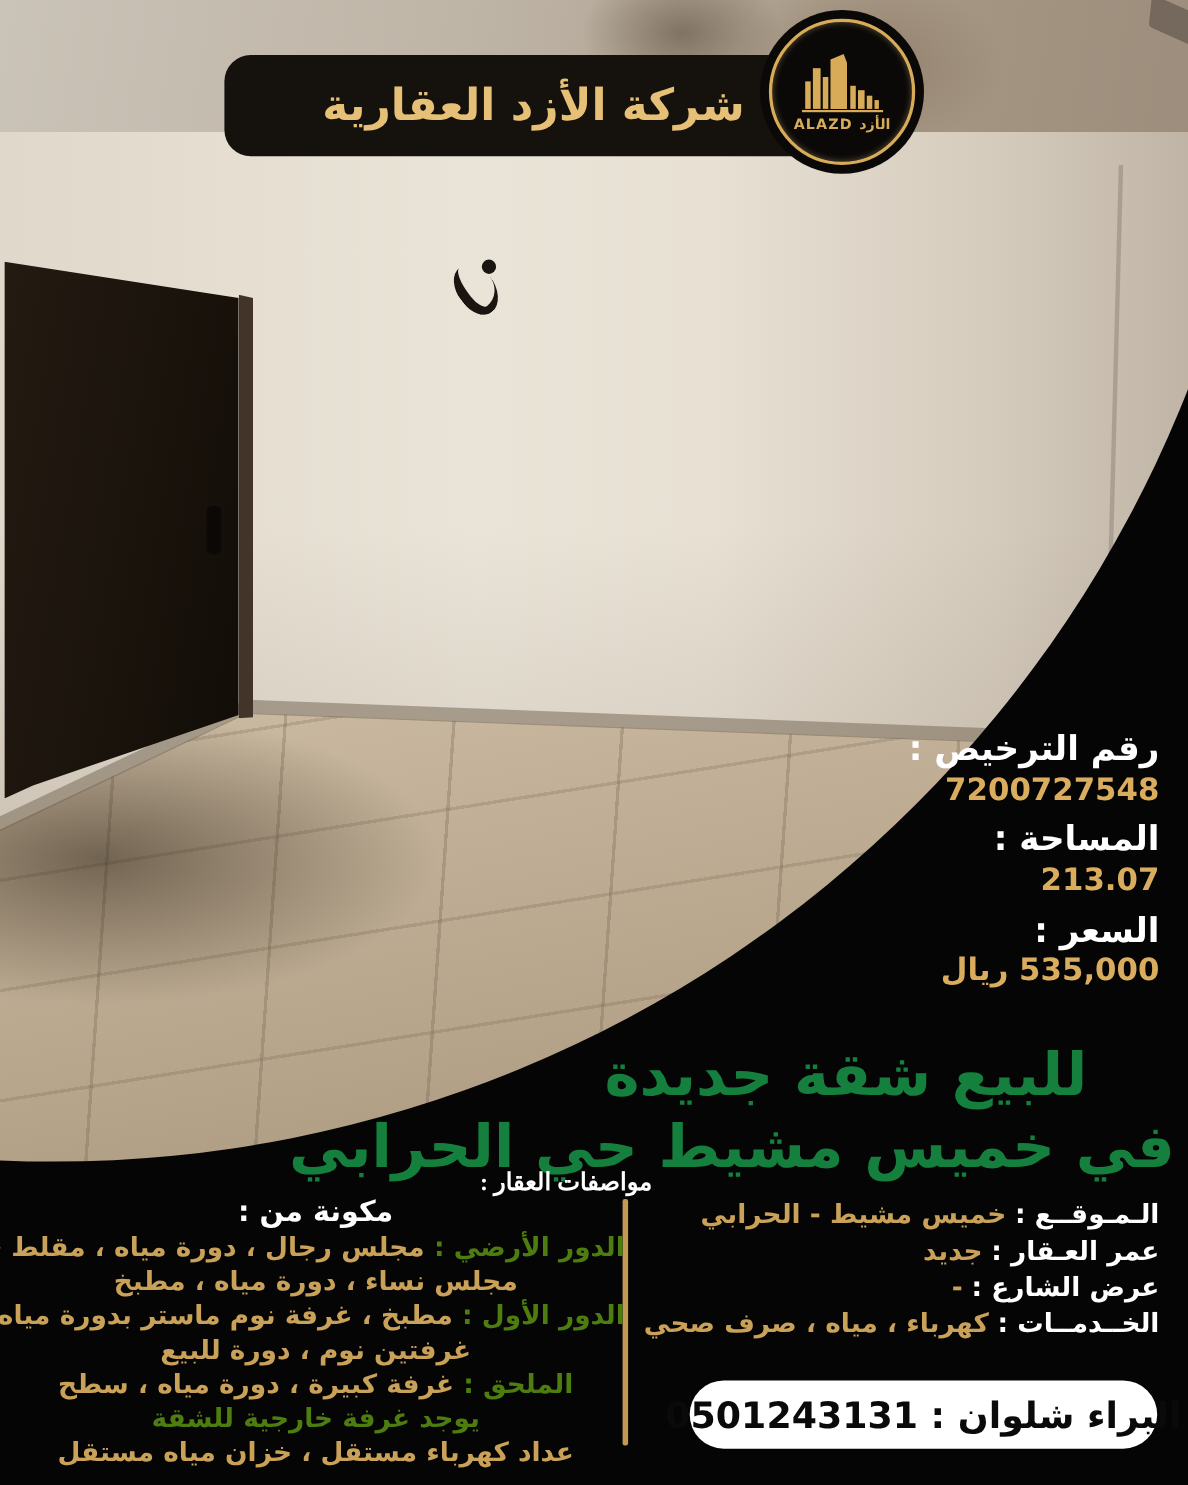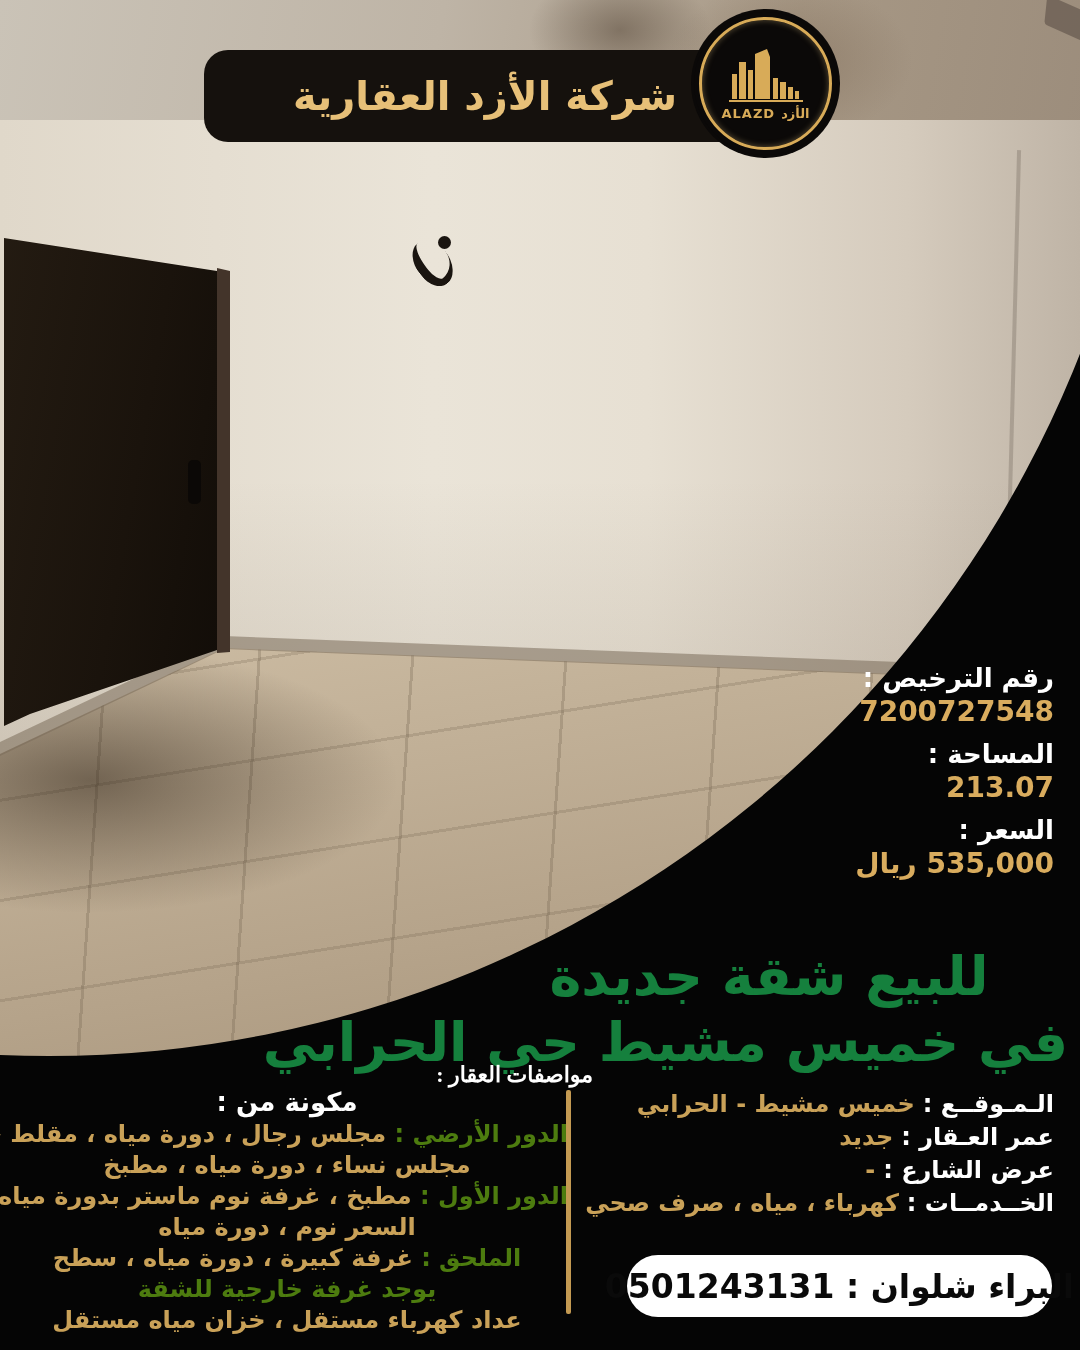--- a/index.html
+++ b/index.html
@@ -96,21 +96,21 @@
   }
   .logo-text{
     direction:rtl; color:#d8ab58; font-size:13px; letter-spacing:1px;
     display:flex; gap:6px; margin-top:3px;
   }
   
   .info{
     position:absolute; right:26px; top:662px; z-index:3;
     direction:rtl; text-align:right; white-space:nowrap;
   }
-  .info-label{ color:#ffffff; font-size:26px; line-height:1.25; }
+  .info-label{ color:#ffffff; font-size:31px; line-height:1.25; }
   .info-value{ color:#d9ac5e; font-size:28px; line-height:1.2; margin-bottom:10px; }
   
   .headline{
     position:absolute; left:470px; right:12px; top:944px; z-index:3;
     direction:rtl; text-align:center; color:#15803d;
     font-size:54px; line-height:1.22; white-space:nowrap;
   }
   
   .specs-title{
     position:absolute; left:343px; width:250px; top:1062px; z-index:3;
@@ -229,21 +229,21 @@
     <div class="comp-line">
       <span class="white">الدور الأرضي :</span> <span>مجلس رجال ، دورة مياه ، مقلط ،</span>
     </div>
     <div class="comp-line">
       <span class="white"></span><span>مجلس نساء ، دورة مياه ، مطبخ</span>
     </div>
     <div class="comp-line">
       <span class="white">الدور الأول :</span> <span>مطبخ ، غرفة نوم ماستر بدورة مياه ،</span>
     </div>
     <div class="comp-line">
-      <span class="white"></span><span>السعر نوم ، دورة مياه</span>
+      <span class="white"></span><span>غرفتين نوم ، دورة للبيع</span>
     </div>
     <div class="comp-line">
       <span class="white">الملحق :</span> <span>غرفة كبيرة ، دورة مياه ، سطح</span>
     </div>
     <div class="comp-line">
       <span class="white">يوجد غرفة خارجية للشقة</span><span></span>
     </div>
     <div class="comp-line">
       <span class="white"></span><span>عداد كهرباء مستقل ، خزان مياه مستقل</span>
     </div>

